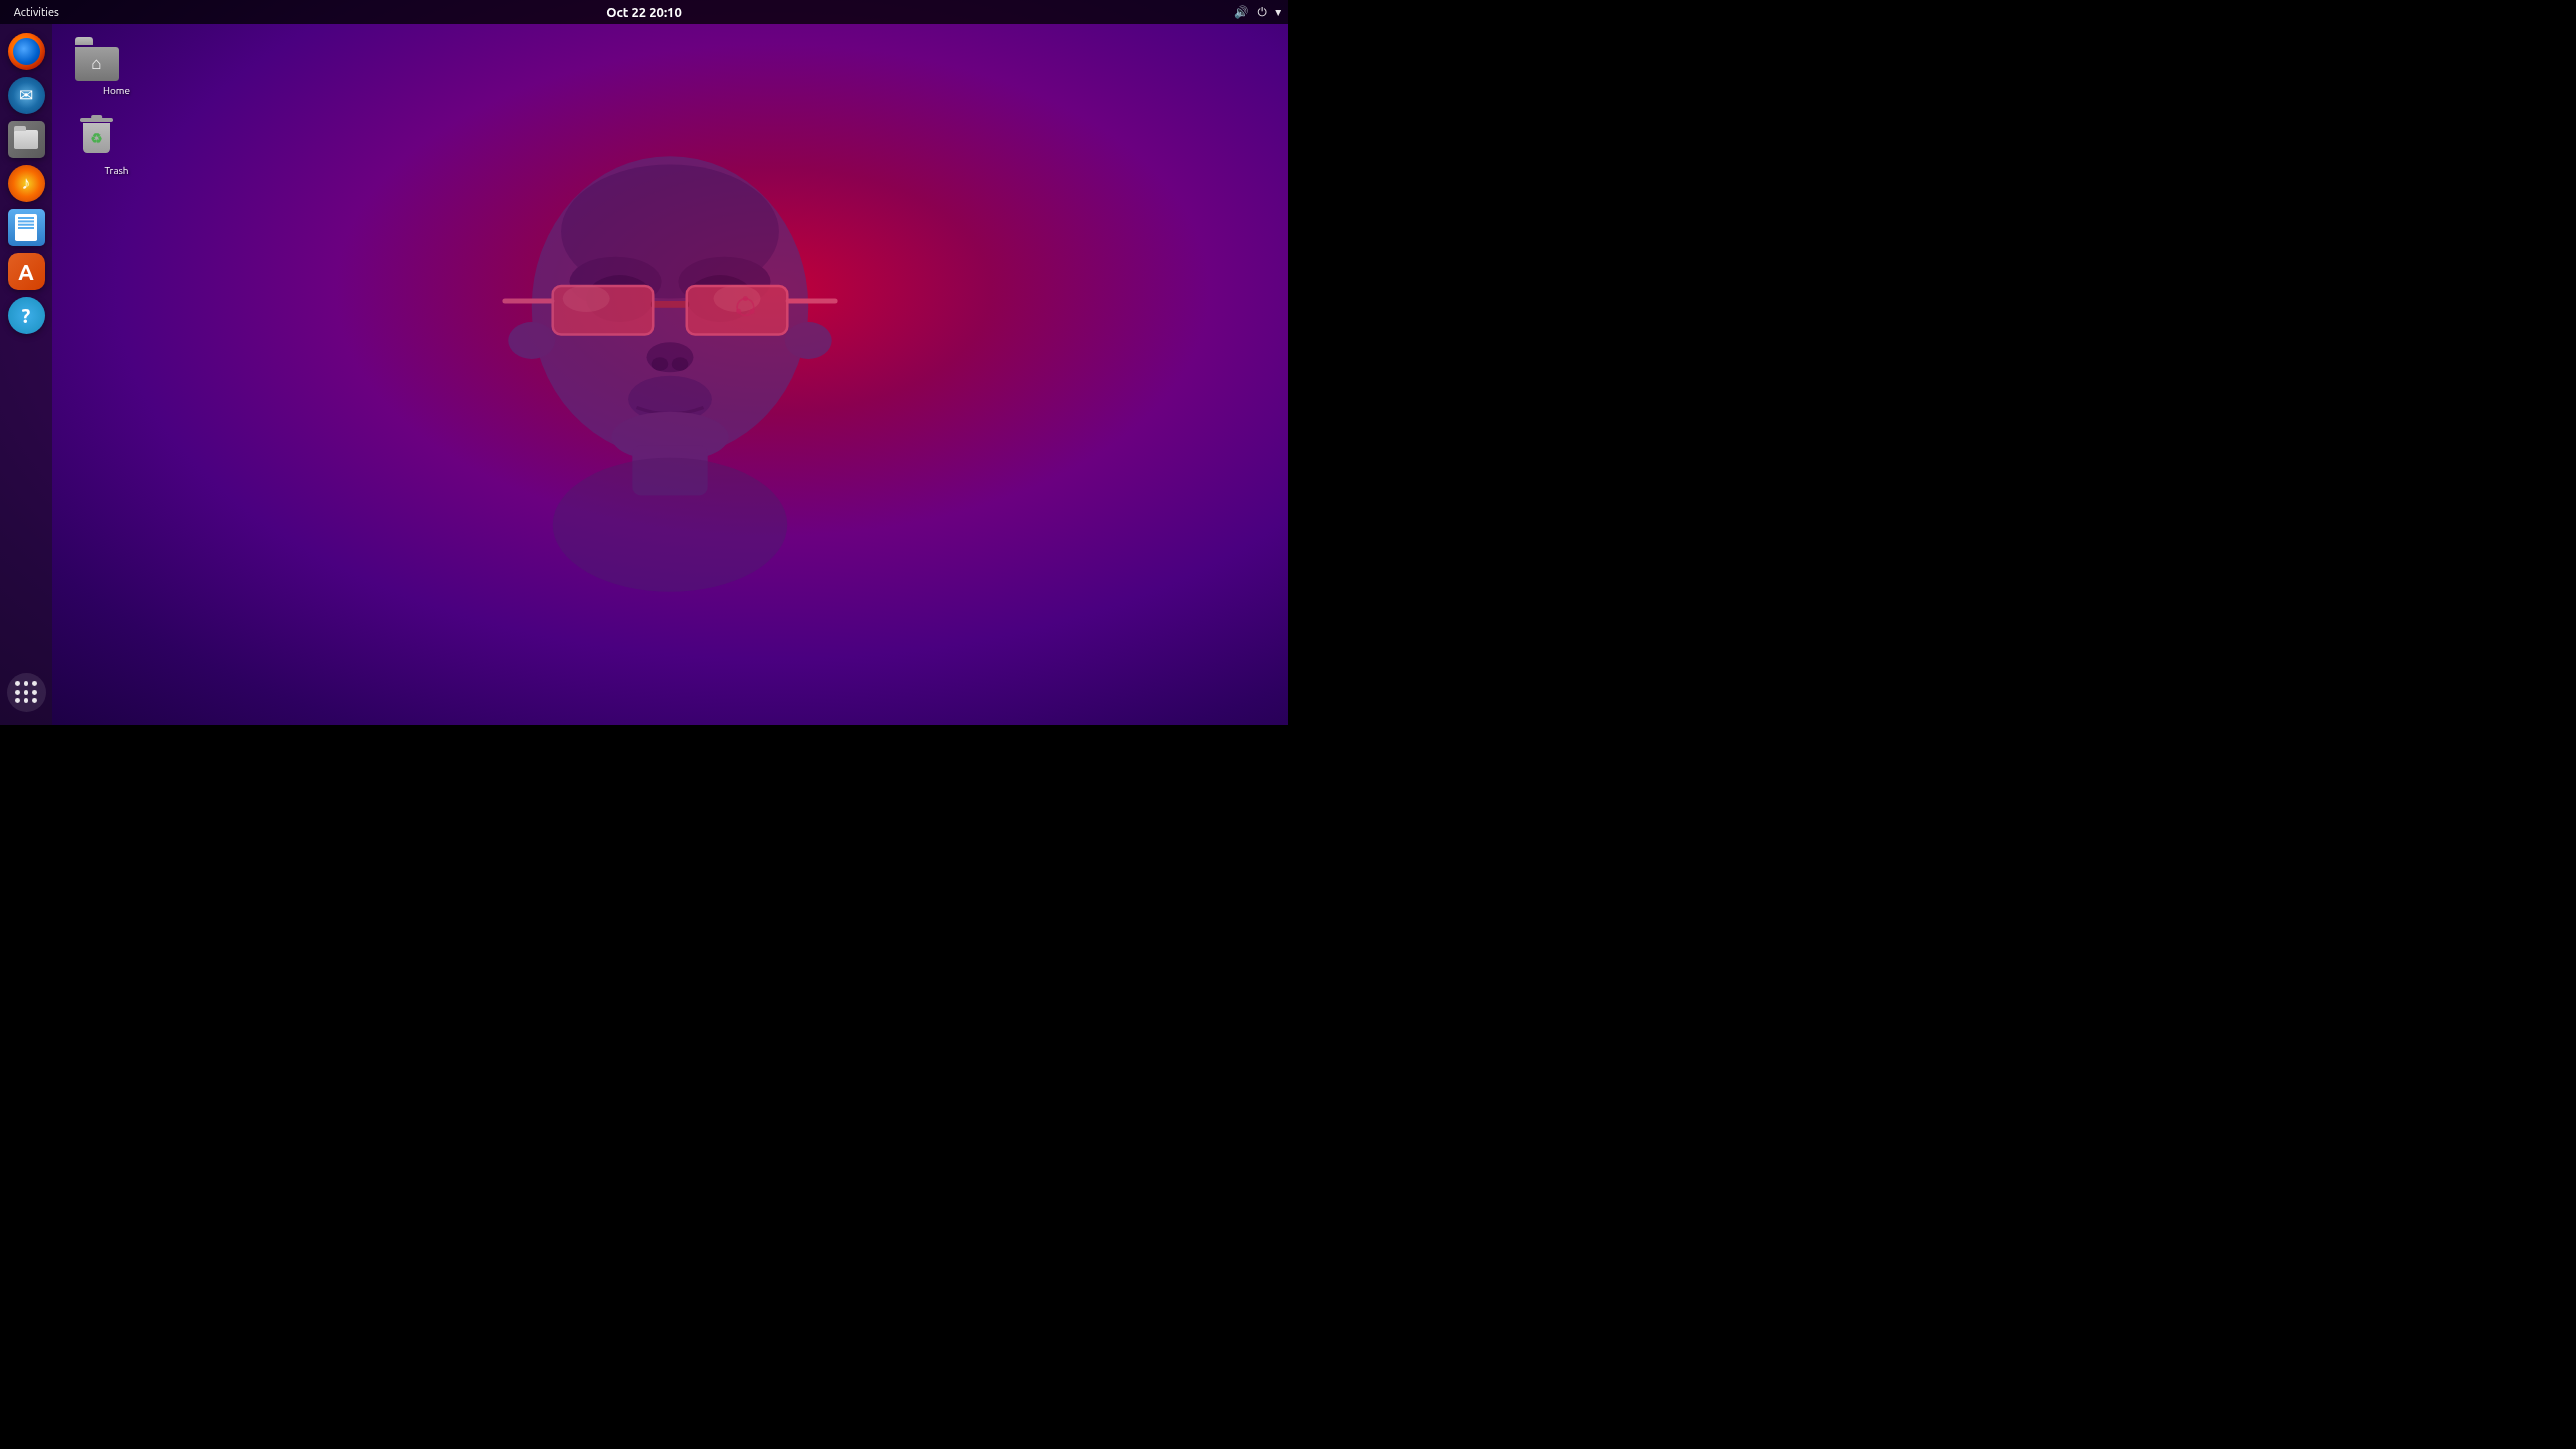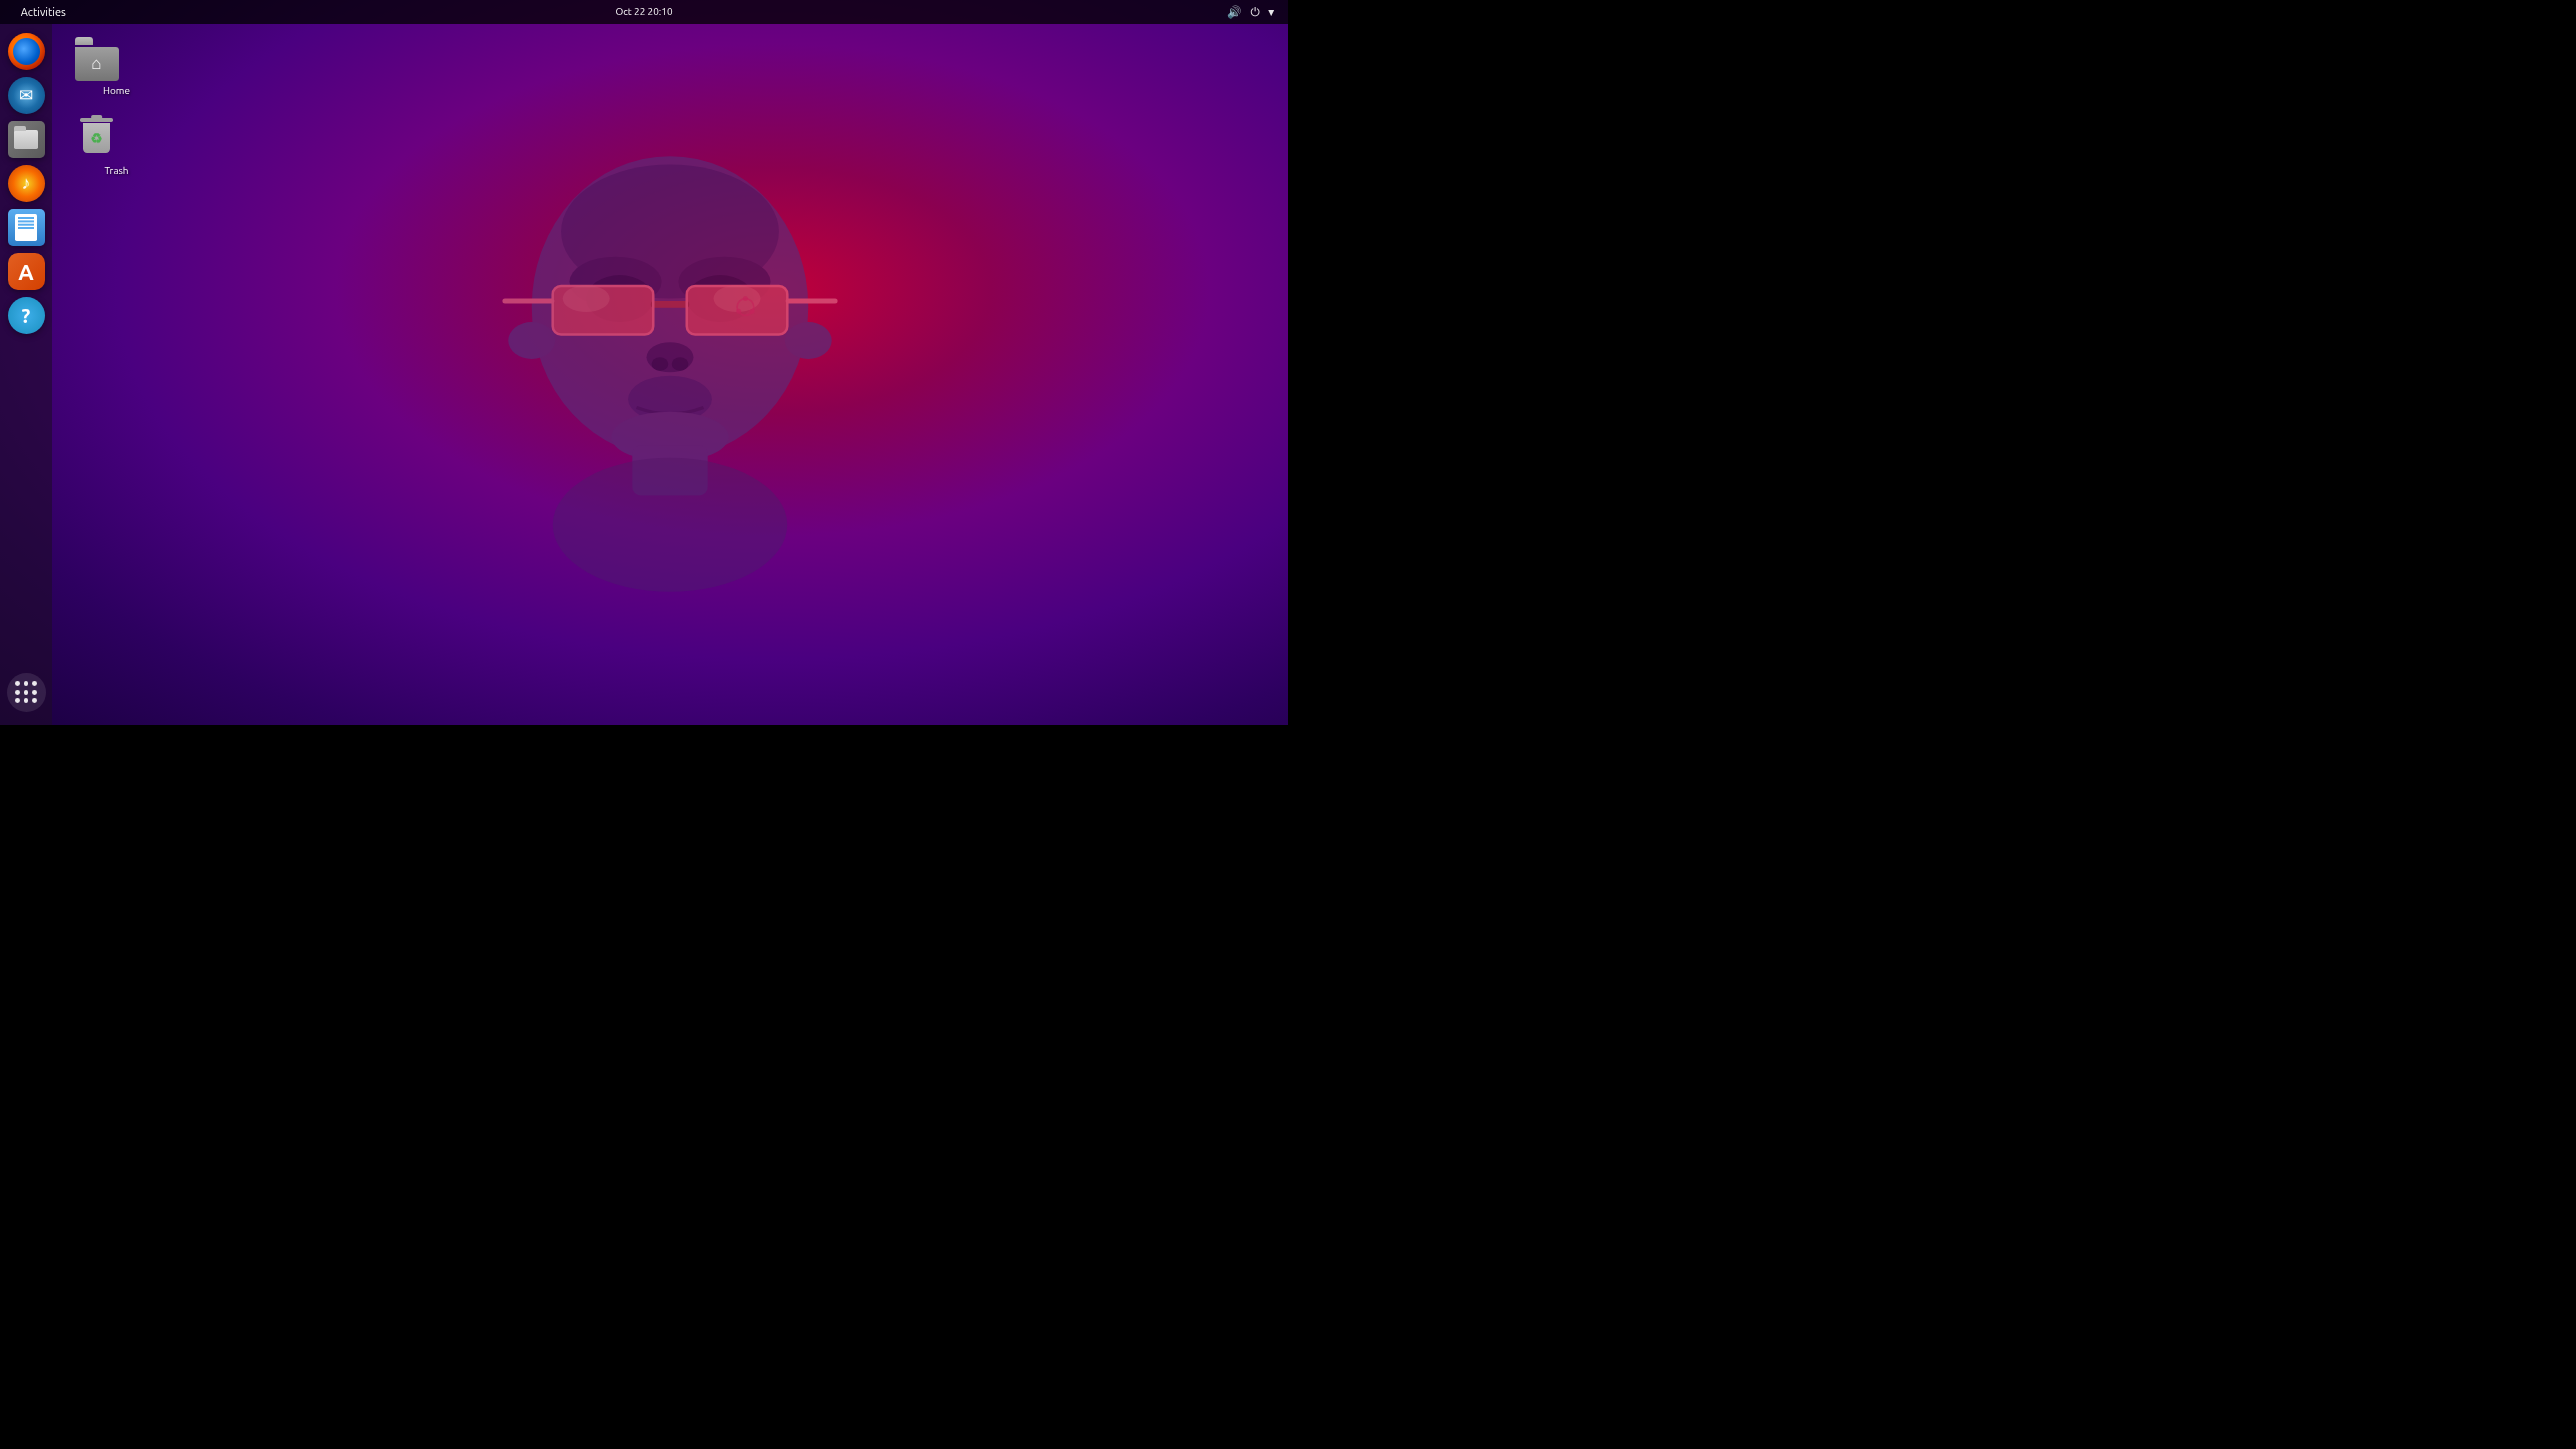--- a/index.html
+++ b/index.html
@@ -25,41 +25,42 @@
     #topbar {
       position: absolute;
       top: 0;
       left: 0;
       right: 0;
       height: 23.5px;
       background: rgba(0,0,0,0.75);
       display: flex;
       align-items: center;
       justify-content: space-between;
-      padding: 0 14px;
+      padding: 0 7px;
       z-index: 100;
       color: #fff;
       font-size: 11px;
     }
 
     #activities-btn {
       cursor: pointer;
       padding: 0 6.7px;
       height: 100%;
       display: flex;
       align-items: center;
       font-size: 11px;
       color: #fff;
     }
 
     #topbar-clock {
       position: absolute;
       left: 50%;
       transform: translateX(-50%);
-      font-size: 10px;
+      font-size: 13px;
+      font-weight: bold;
     }
 
     #topbar-right {
       display: flex;
       align-items: center;
       gap: 8.4px;
     }
 
     
     #dock {

